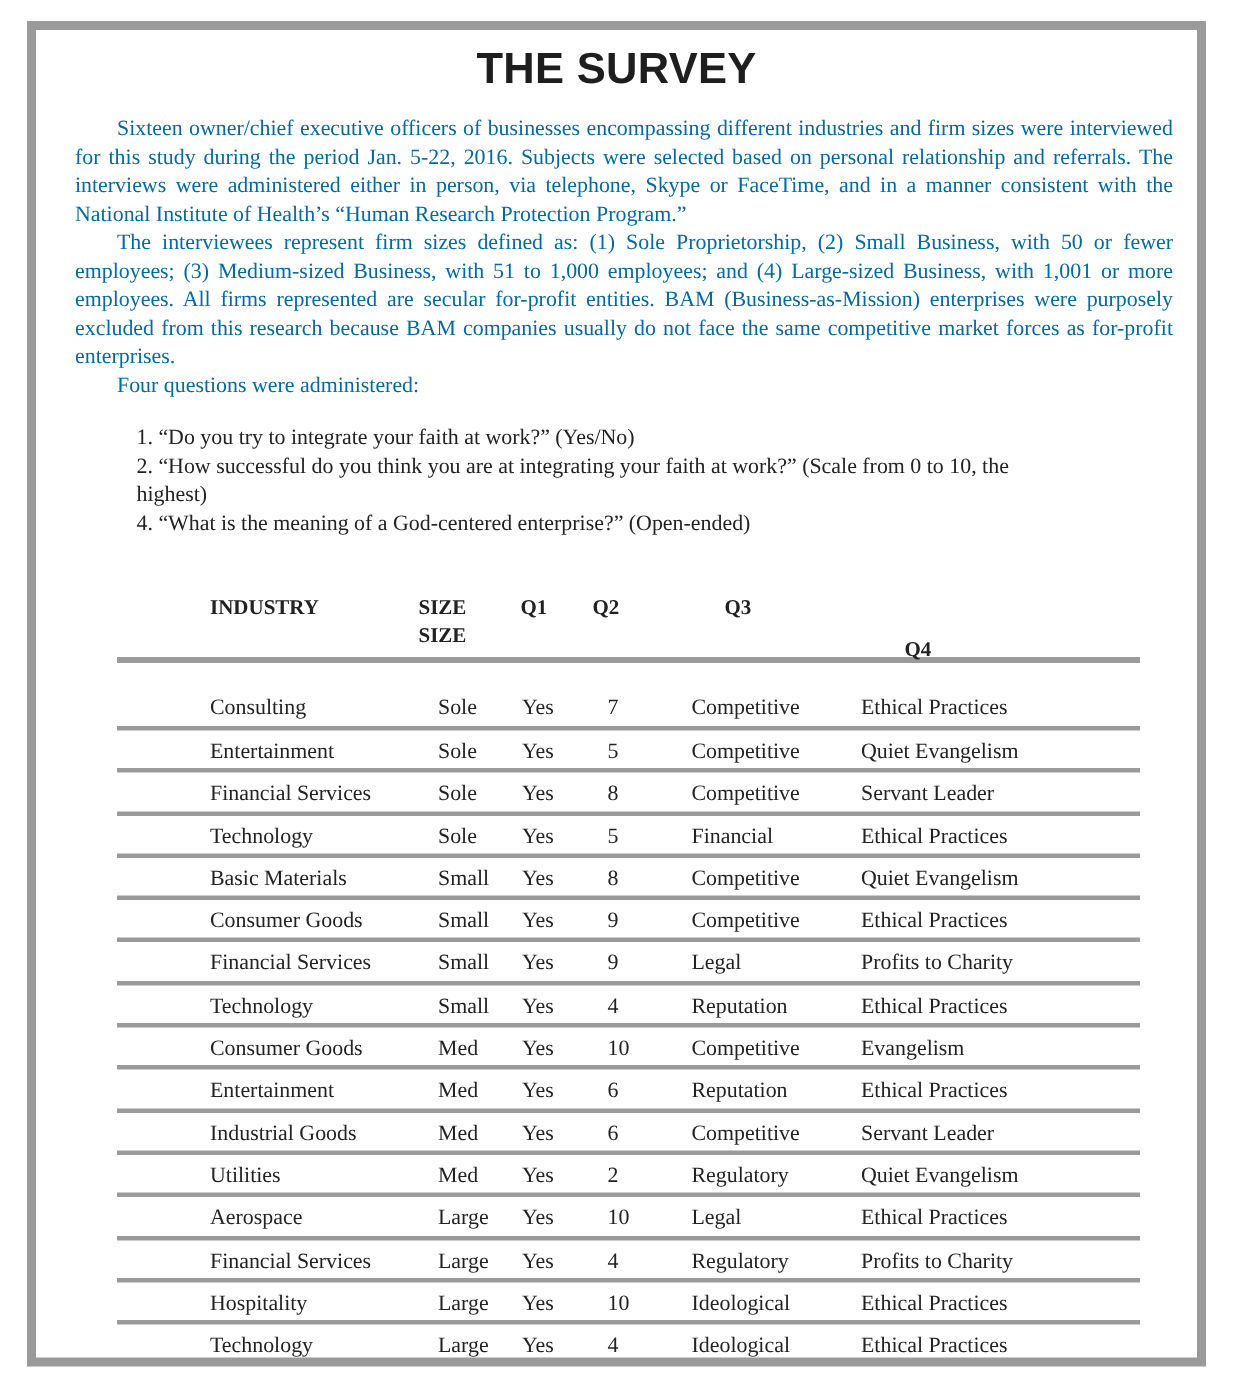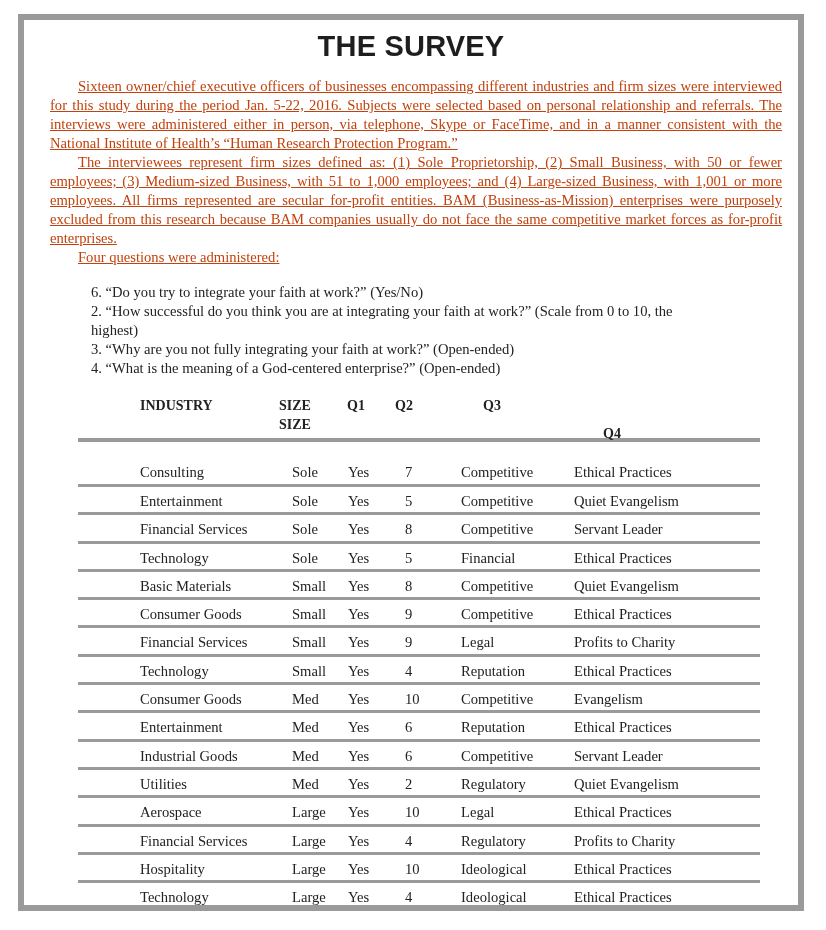--- a/index.html
+++ b/index.html
@@ -7,21 +7,21 @@
   .frame {
     position:absolute; left:18px; top:14px; width:774px; height:885px;
     border:6px solid #9a9a9a; background:#fff;
   }
   .title {
     position:absolute; left:0; right:0; top:10px; text-align:center;
     font-family:Liberation Sans, sans-serif; font-weight:bold; font-size:29px; letter-spacing:0.2px; color:#1e1e1e;
   }
   .intro {
     position:absolute; left:26px; width:732px; top:57px;
-    font-family:"Liberation Serif", serif; font-size:14.6px; line-height:19px; text-align:justify; color:#c2410c;text-decoration:underline;
+    font-family:"Liberation Serif", serif; font-size:14.6px; line-height:19px; text-align:justify; color:#0369a1;
   }
   .intro p { margin:0; text-indent:28px; }
   .questions {
     position:absolute; left:67px; width:600px; top:263px;
     font-family:"Liberation Serif", serif; font-size:14.6px; line-height:19px; color:#222;
   }
   .questions div { margin:0; }
   .tbl { position:absolute; left:54px; top:374px; width:682px; font-family:"Liberation Serif", serif; font-size:14.6px; color:#222; }
   .thead { position:relative; height:44px; font-weight:bold; font-size:14px; }
   .thead span { position:absolute; top:2px; line-height:19px; }
@@ -43,23 +43,22 @@
 <div class="frame">
   <div class="title">THE SURVEY</div>
 
   <div class="intro">
     <p>Sixteen owner/chief executive officers of businesses encompassing different industries and firm sizes were interviewed for this study during the period Jan. 5-22, 2016. Subjects were selected based on personal relationship and referrals. The interviews were administered either in person, via telephone, Skype or FaceTime, and in a manner consistent with the National Institute of Health’s “Human Research Protection Program.”</p>
     <p>The interviewees represent firm sizes defined as: (1) Sole Proprietorship, (2) Small Business, with 50 or fewer employees; (3) Medium-sized Business, with 51 to 1,000 employees; and (4) Large-sized Business, with 1,001 or more employees. All firms represented are secular for-profit entities. BAM (Business-as-Mission) enterprises were purposely excluded from this research because BAM companies usually do not face the same competitive market forces as for-profit enterprises.</p>
     <p>Four questions were administered:</p>
   </div>
 
   <div class="questions">
-    <div>6. “Do you try to integrate your faith at work?” (Yes/No)</div>
+    <div>1. “Do you try to integrate your faith at work?” (Yes/No)</div>
     <div>2. “How successful do you think you are at integrating your faith at work?” (Scale from 0 to 10, the highest)</div>
-    <div>3. “Why are you not fully integrating your faith at work?” (Open-ended)</div>
     <div>4.  “What is the meaning of a God-centered enterprise?” (Open-ended)</div>
   </div>
 
   <div class="tbl">
     <div class="thead">
       <span class="h-ind">INDUSTRY</span>
       <span class="h-size">
         <span style="position:static">SIZE</span><br>
         <span style="position:static">SIZE</span>
       </span>

